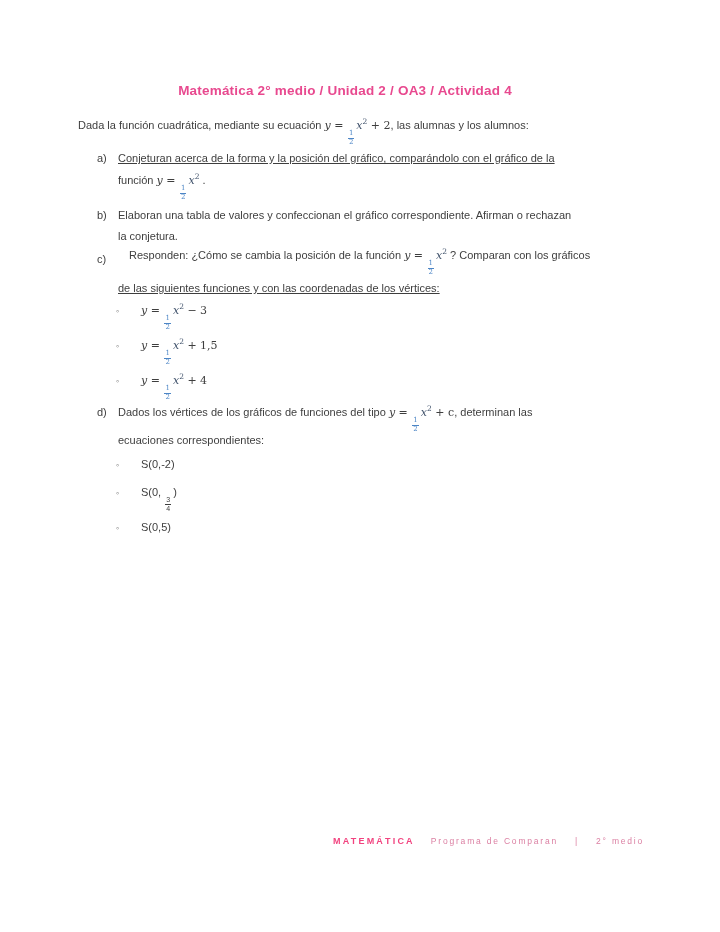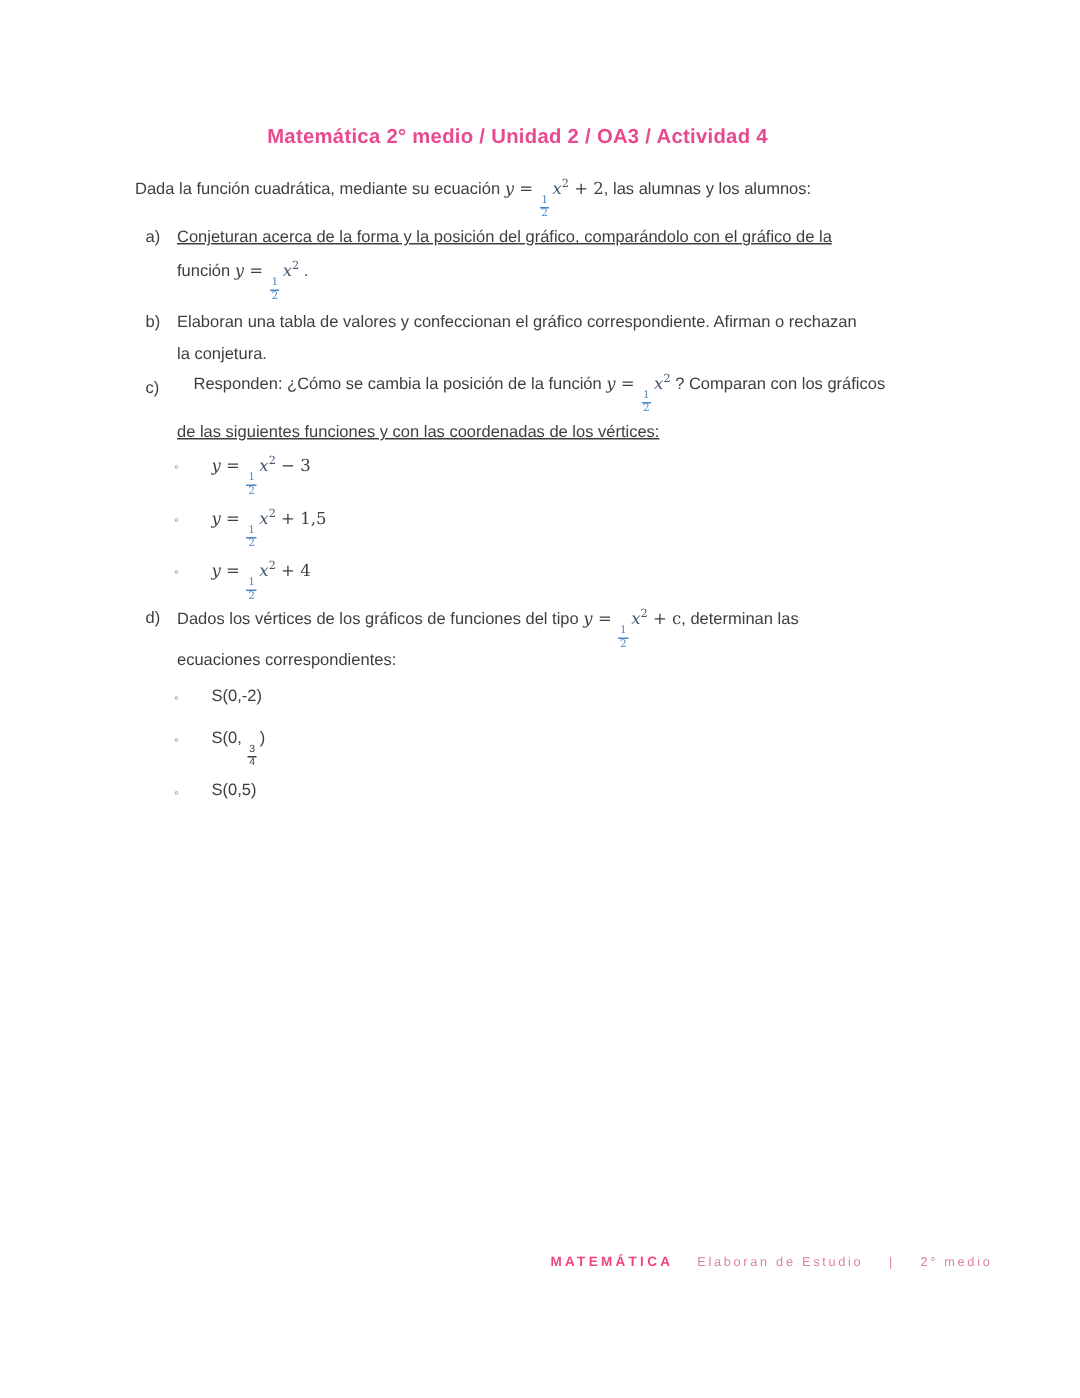--- a/index.html
+++ b/index.html
@@ -16,21 +16,21 @@
   .title{
     top:83px;left:0;width:690px;
     text-align:center;
     color:#e8498f;
     font-size:13.5px;
     font-weight:bold;
     letter-spacing:.2px;
   }
   .item-label{left:97px;}
   .item-line{left:118px;}
-  .intro-line{left:90px;}
+  .intro-line{left:78px;}
   .bullet-marker{
     left:116px;
     font-size:9px;
     color:#6e6e6e;
     line-height:1;
   }
   .bullet-line{left:141px;}
   .math{font-family:"DejaVu Serif",serif;font-size:11px;}
   .mi{font-style:italic;}
   .mexp{color:#40526b;}
@@ -56,21 +56,20 @@
   .footer{
     position:absolute;
     top:836px;left:333px;
     display:flex;
     align-items:baseline;
     gap:16px;
     font-size:8.5px;
     letter-spacing:1.8px;
     color:#db7fa2;
     white-space:nowrap;
-    margin-left:34px;
   }
   .footer .brand{
     color:#f2437f;
     font-weight:bold;
     font-size:9px;
     letter-spacing:2.2px;
   }
   .footer .sep{margin:0 1px;}
 </style>
 </head>
@@ -151,18 +150,18 @@
         <span class="num">3</span>
         <span class="den">4</span>
       </span><span>)</span>
   </div>
 
   <div class="abs bullet-marker" style="top:524px;">◦</div>
   <div class="abs bullet-line" style="top:521px;">S(0,5)</div>
 
   <div class="footer">
     <span class="brand">MATEMÁTICA</span>
-    <span>Elaboran de Estudio</span>
+    <span>Programa de Comparan</span>
     <span class="sep">|</span>
     <span>2° medio</span>
   </div>
 
 </div>
 
 </body></html>

